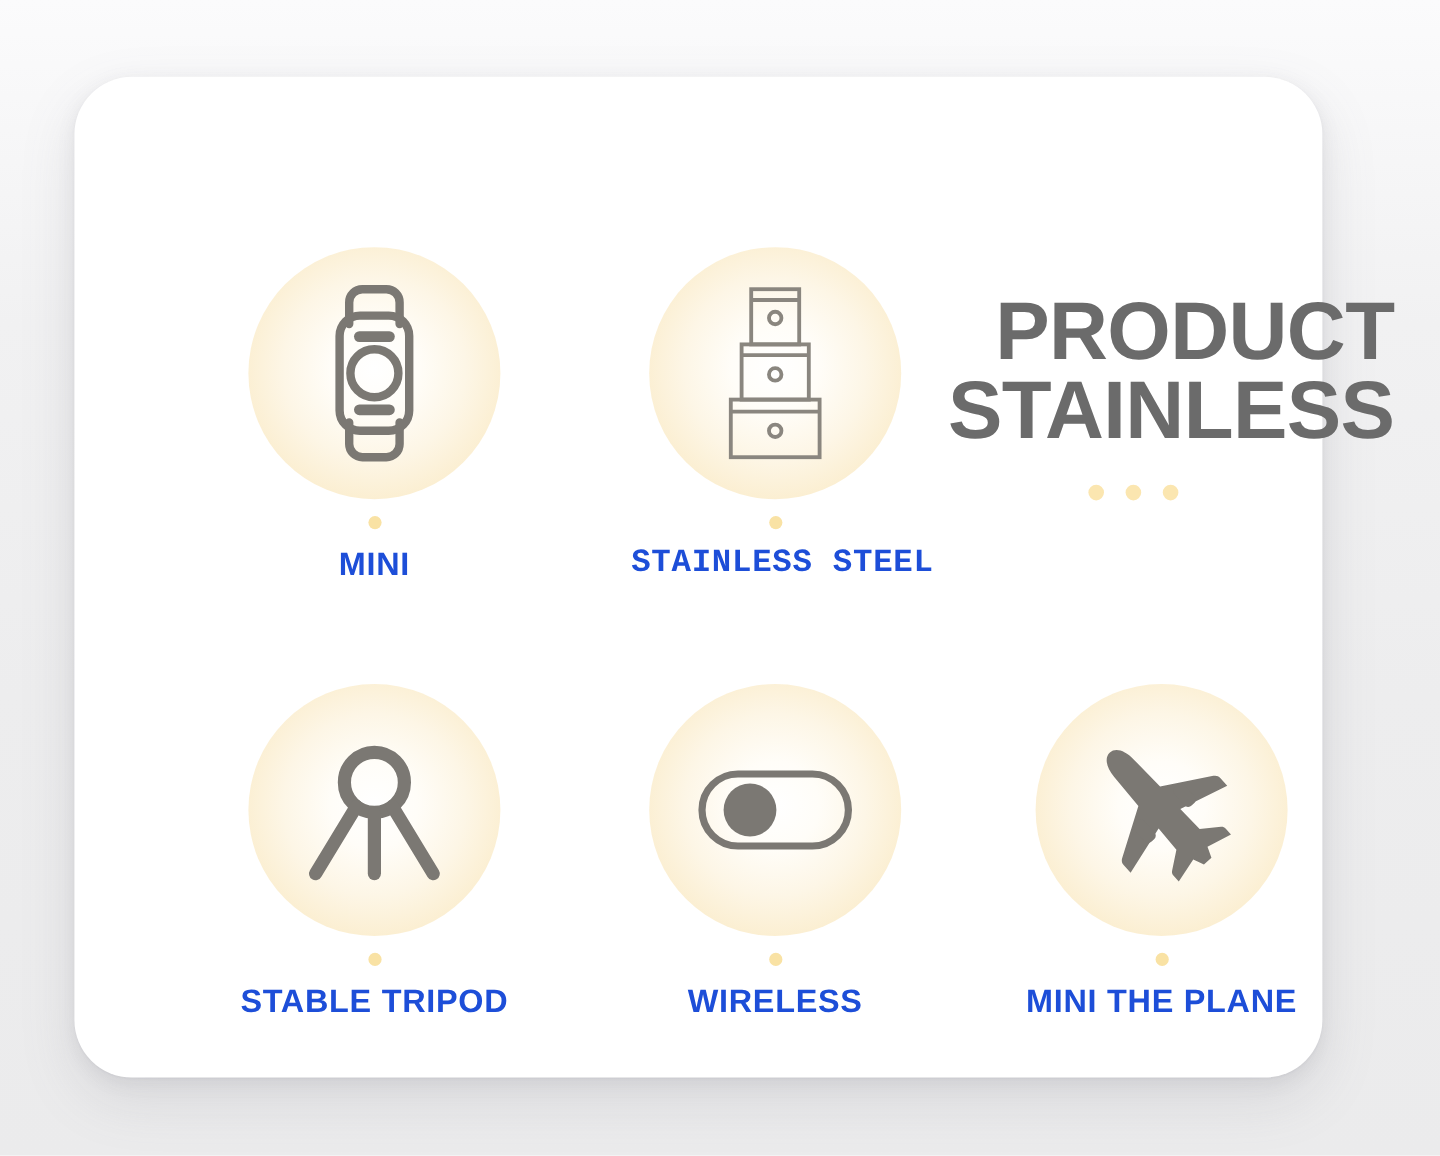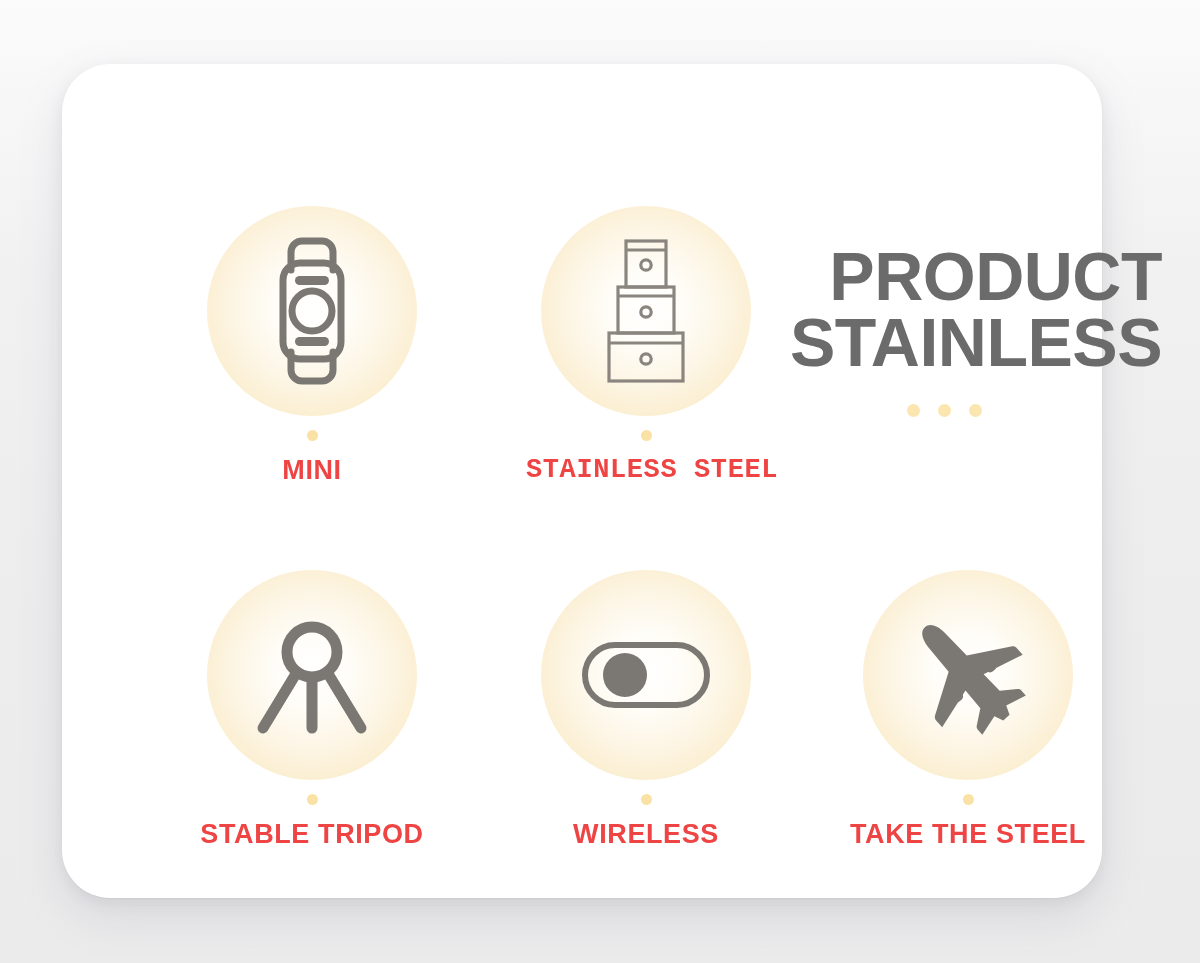--- a/index.html
+++ b/index.html
@@ -67,21 +67,21 @@
     border-radius: 50%;
     background: #f9e2a4;
     margin: 14px auto 0;
   }
 
   .tile-label {
     margin-top: 14px;
     font-size: 27px;
     font-weight: bold;
     letter-spacing: 0.6px;
-    color: #ef4444;
+    color: #1d4ed8;
     white-space: nowrap;
   }
 
   
   #tile-mini           { left: 130px; top: 142px; }
   #tile-stainless      { left: 464px; top: 142px; }
   #tile-tripod         { left: 130px; top: 506px; }
   #tile-wireless       { left: 464px; top: 506px; }
   #tile-plane          { left: 786px; top: 506px; }
 
@@ -232,16 +232,16 @@
                    l27.8 -16.5
                    l0.9 -22.5
                    C42.5 9 45.5 4 50 4 Z"></path>
 
           <rect x="30" y="45" width="8" height="15" rx="3"></rect>
           <rect x="62" y="45" width="8" height="15" rx="3"></rect>
         </g>
       </svg>
     </div>
     <div class="dot"></div>
-    <div class="tile-label">TAKE THE STEEL</div>
+    <div class="tile-label">MINI THE PLANE</div>
   </div>
 
 </div>
 
 </body></html>

